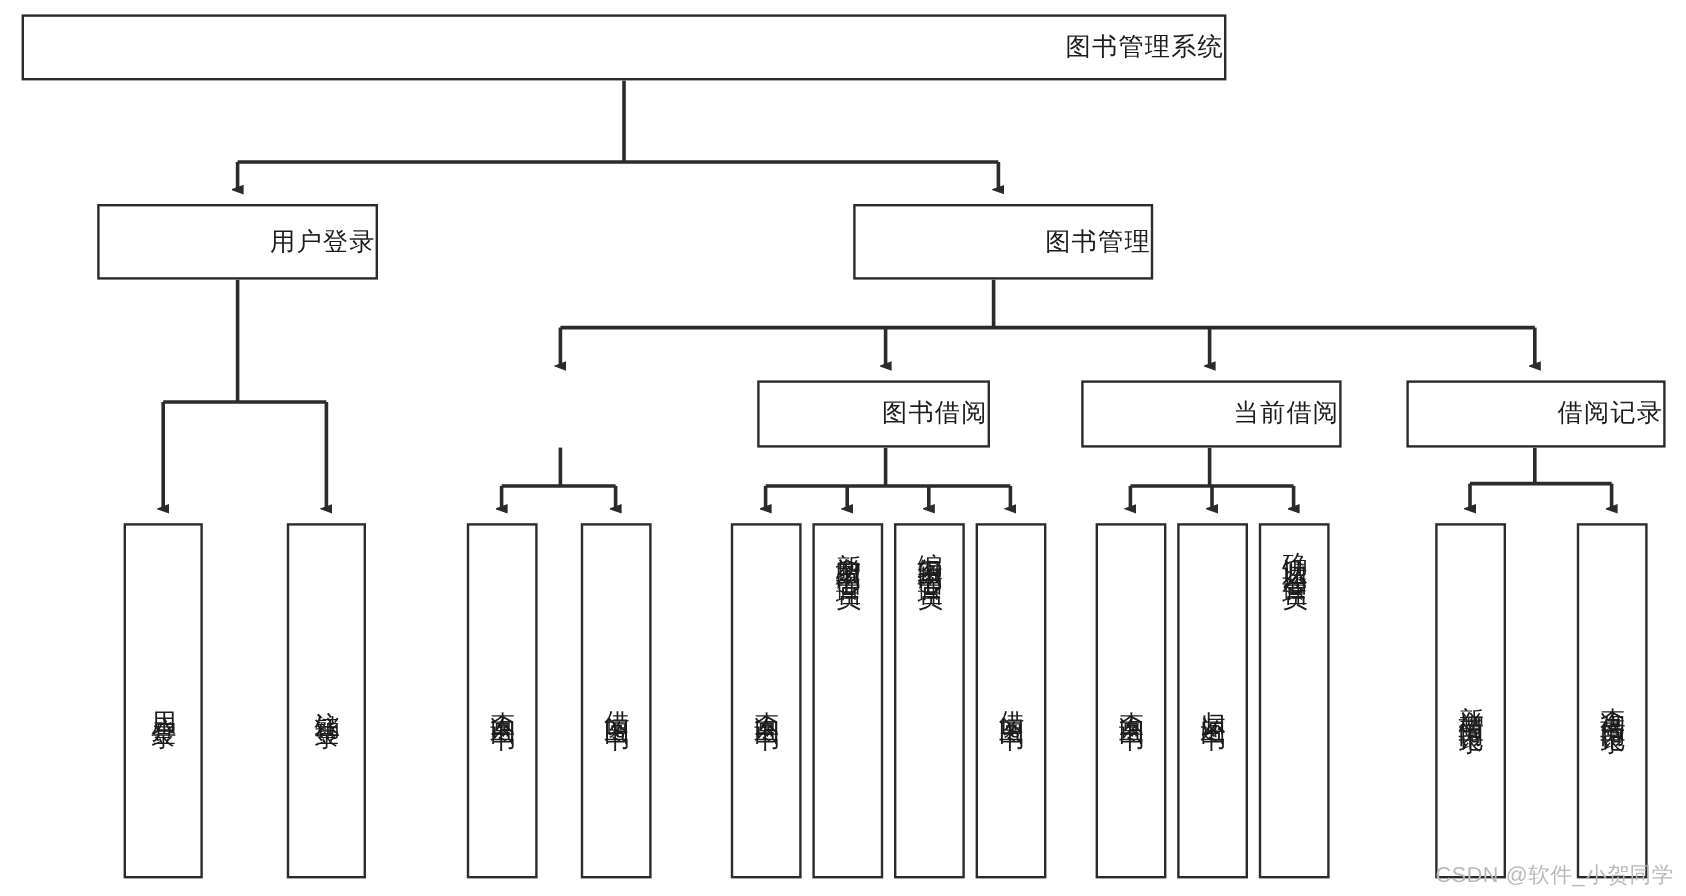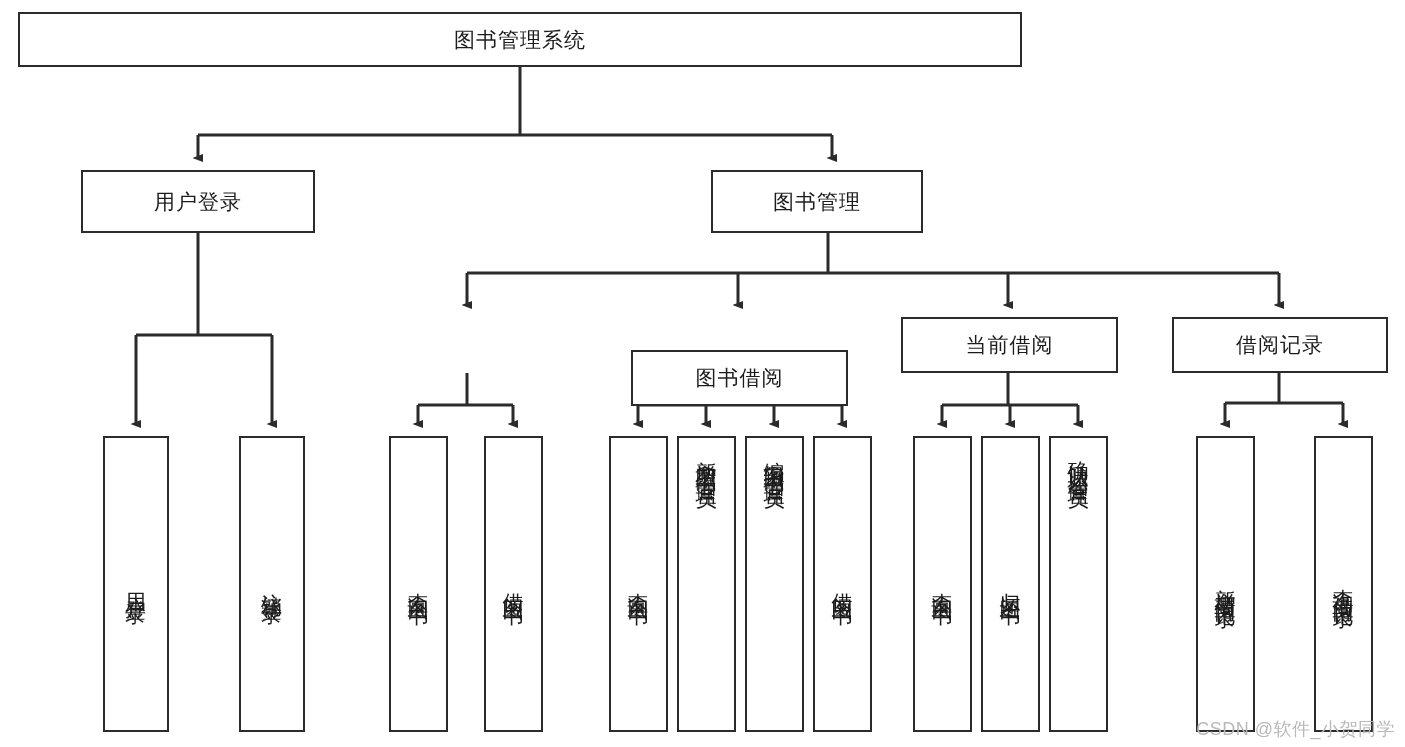--- a/index.html
+++ b/index.html
@@ -26,21 +26,21 @@
     width: 1405px;
     height: 747px;
   }
   .node-box {
     position: absolute;
     box-sizing: border-box;
     border: 2px solid #2b2b2b;
     background: #ffffff;
     display: flex;
     align-items: center;
-    justify-content: center;
+    justify-content: flex-end;
     color: #1c1c1c;
   }
   .node-h .node-label {
     font-size: 21px;
     line-height: 1.1;
     letter-spacing: 1px;
     white-space: nowrap;
   }
   .node-v {
     align-items: flex-start;
@@ -126,26 +126,26 @@
   </svg>
 
   <div class="node-box node-h" style="left:18px; top:12px; width:1004px; height:55px;">
     <span class="node-label">图书管理系统</span>
   </div>
 
   <div class="node-box node-h" style="left:81px; top:170px; width:234px; height:63px;">
     <span class="node-label">用户登录</span>
   </div>
 
-  <div class="node-box node-h" style="left:711px; top:170px; width:212px; height:63px;">
+  <div class="node-box node-h" style="left:711px; top:170px; width:250px; height:63px;">
     <span class="node-label">图书管理</span>
   </div>
 
 
-  <div class="node-box node-h" style="left:631px; top:317px; width:217px; height:56px;margin-top:33px;">
+  <div class="node-box node-h" style="left:631px; top:317px; width:194px; height:56px;">
     <span class="node-label">图书借阅</span>
   </div>
 
   <div class="node-box node-h" style="left:1172px; top:317px; width:216px; height:56px;">
     <span class="node-label">借阅记录</span>
   </div>
 
   <div class="node-box node-h" style="left:901px; top:317px; width:217px; height:56px;">
     <span class="node-label">当前借阅</span>
   </div>

